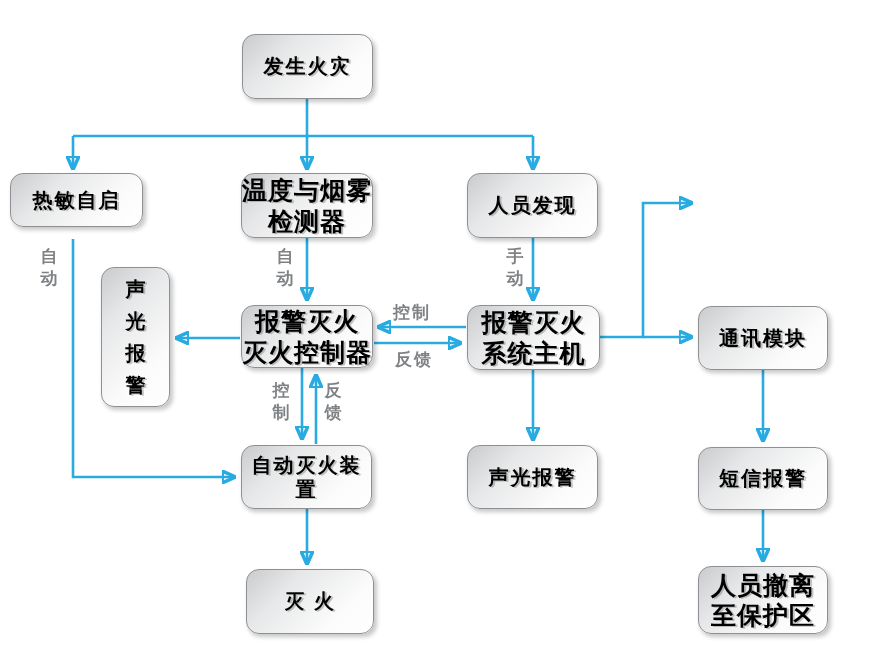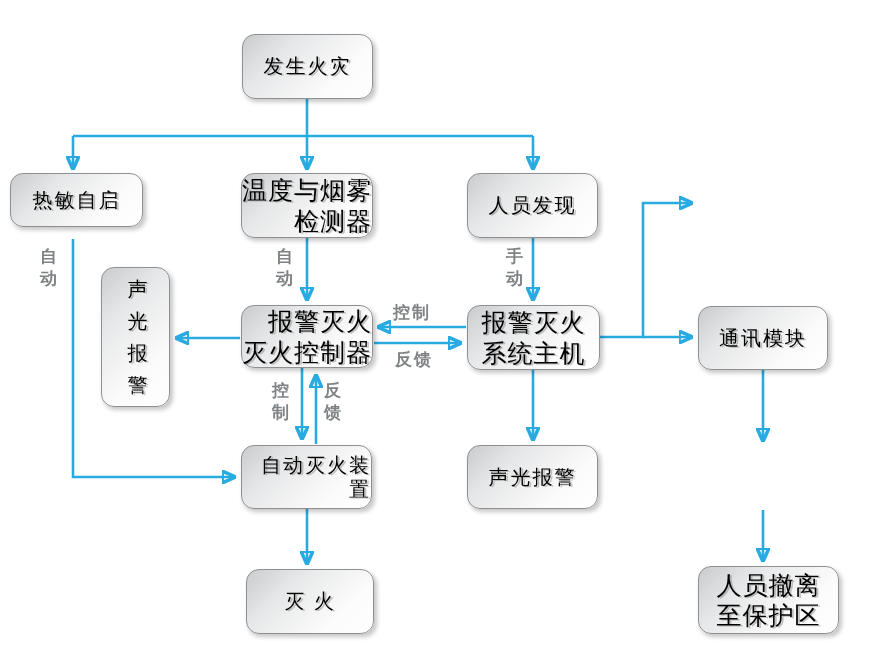--- a/index.html
+++ b/index.html
@@ -10,36 +10,36 @@
   svg.edges { position:absolute; left:0; top:0; width:871px; height:664px; }
   svg.edges path { fill:none; stroke:#29abe2; stroke-width:2.6; stroke-linejoin:miter; }
   .node {
     position:absolute; box-sizing:border-box;
     display:flex; align-items:center; justify-content:center;
     background:linear-gradient(135deg,#c9cbcd 0%,#e6e7e8 30%,#fbfbfb 72%,#ffffff 100%);
     border:1.6px solid #8e9093; border-radius:13px;
     box-shadow:2.5px 3px 4px rgba(0,0,0,0.22);
   }
   .node .lbl {
-    font-weight:normal; color:#000; font-size:20px; line-height:1.22;
-    text-align:right; white-space:pre-line; letter-spacing:2px;
+    font-weight:bold; color:#000; font-size:20px; line-height:1.22;
+    text-align:center; white-space:pre-line; letter-spacing:2px;
     text-shadow:2px 1px 0 rgba(125,125,125,0.45);
   }
   .node.two .lbl { font-size:25px; letter-spacing:1px; }
   .node.vnode .lbl {
     width:24px; word-break:break-all; white-space:normal;
     letter-spacing:0; font-size:20px; line-height:1.6;
   }
   .elabel {
     position:absolute; font-weight:bold; color:#7f8285;
     font-size:17px; line-height:1.25; letter-spacing:2px; white-space:nowrap;
   }
   .elabel.v {
     width:18px; word-break:break-all; white-space:normal;
-    letter-spacing:0; line-height:1.3;font-family:Liberation Serif, serif;
+    text-align:center; letter-spacing:0; line-height:1.3;font-family:Liberation Serif, serif;
   }
 </style>
 </head>
 <body>
 
 <div class="canvas">
 
   <svg class="edges" viewBox="0 0 871 664">
     <defs>
       <marker id="ah" viewBox="0 0 10 10" refX="8" refY="5" markerWidth="5.2" markerHeight="5.2" orient="auto">
@@ -103,26 +103,29 @@
   </div>
 
   <div class="node" style="left:698px;top:306px;width:130px;height:64px">
     <span class="lbl">通讯模块</span>
   </div>
 
   <div class="node" style="left:467px;top:445px;width:131px;height:64px">
     <span class="lbl">声光报警</span>
   </div>
 
+  <div class="node" style="left:698px;top:447px;width:130px;height:63px">
+    <span class="lbl">短信报警</span>
+  </div>
 
   <div class="node" style="left:246px;top:569px;width:128px;height:65px">
     <span class="lbl">灭 火</span>
   </div>
 
-  <div class="node two" style="left:698px;top:566px;width:141px;height:68px">
+  <div class="node two" style="left:698px;top:566px;width:130px;height:68px">
     <span class="lbl">人员撤离
 至保护区</span>
   </div>
 
   <div class="elabel v" style="left:40px;top:246px">自动</div>
   <div class="elabel v" style="left:276px;top:246px">自动</div>
   <div class="elabel v" style="left:506px;top:246px">手动</div>
   <div class="elabel" style="left:393px;top:302px">控制</div>
   <div class="elabel" style="left:395px;top:349px">反馈</div>
   <div class="elabel v" style="left:272px;top:380px">控制</div>

